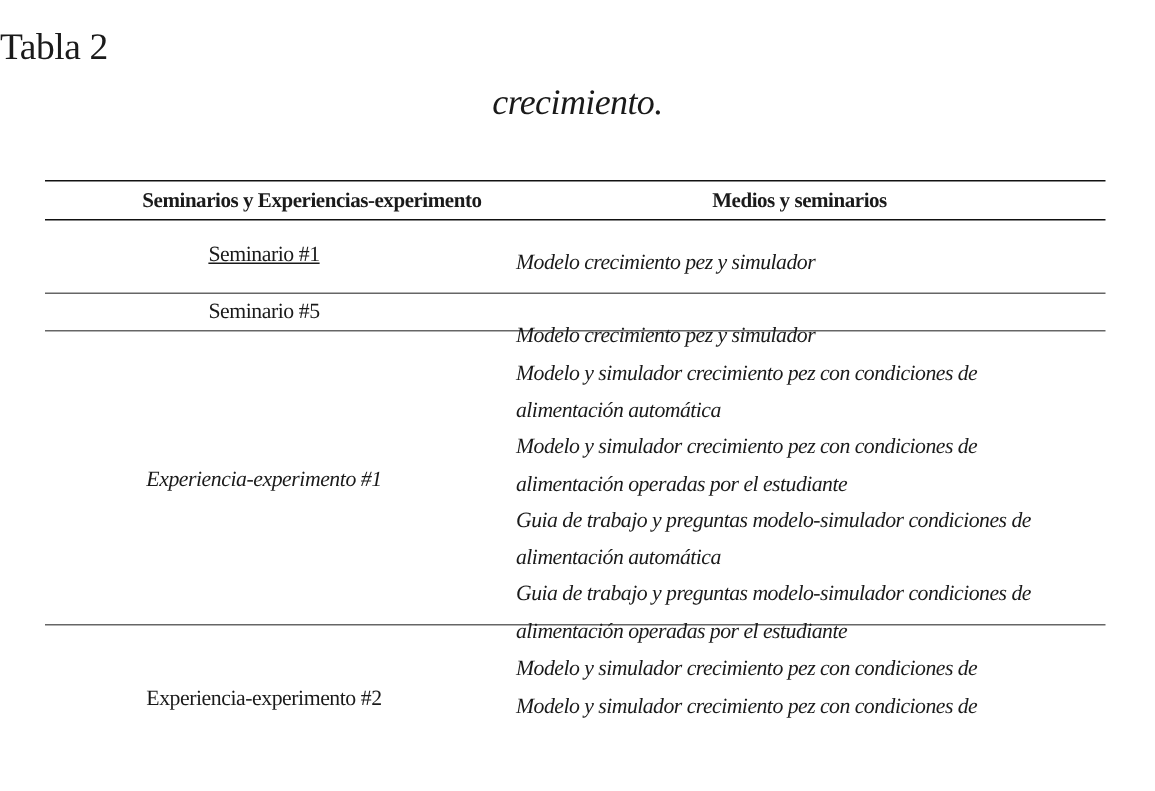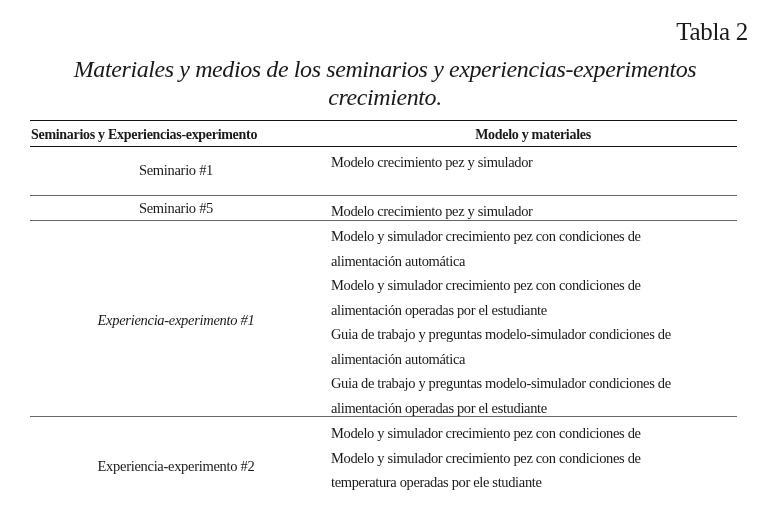--- a/index.html
+++ b/index.html
@@ -13,21 +13,21 @@
       position: relative;
       overflow: hidden;
       font-family: "Liberation Serif", "DejaVu Serif", serif;
       color: #1a1a1a;
     }
     .table-number {
       position: absolute;
       top: 17px;
       left: 0;
       width: 748px;
-      text-align: right;
+      text-align: left;
       font-size: 25px;
       line-height: 30px;
       letter-spacing: -0.3px;
     }
     .table-caption {
       position: absolute;
       top: 55px;
       left: 20px;
       width: 730px;
       text-align: center;
@@ -47,70 +47,70 @@
 
     .header-cell {
       position: absolute;
       top: 126px;
       font-weight: bold;
       font-size: 14px;
       line-height: 18px;
       letter-spacing: -0.3px;
       white-space: nowrap;
     }
-    .header-left { left: 31px; width: 290px; text-align: left; }
+    .header-left { left: 31px; width: 290px; text-align: right; }
     .header-right { left: 329px; width: 408px; text-align: center; }
 
     .row-label {
       position: absolute;
       left: 31px;
       width: 290px;
       text-align: center;
       font-size: 14.5px;
       line-height: 18px;
       letter-spacing: -0.3px;
       white-space: nowrap;
     }
     .row-items {
       position: absolute;
       left: 328px;
       width: 410px;
-      margin: 3px;
+      margin: 16px;
       padding: 0;
       list-style: none;
+      font-style: italic;
     }
     .row-items li {
       font-size: 14.5px;
       line-height: 24.5px;
       letter-spacing: -0.35px;
       white-space: nowrap;
     }
   </style>
 </head>
 <body>
 
 <div class="table-number">Tabla 2</div>
 <div class="table-caption">
-  <div>Materiales y medios de los seminarios y experiencias-experimentos</div>
   <div>crecimiento.</div>
 </div>
 
 <div class="rule thick" style="top:120px;"></div>
 <div class="rule thick" style="top:146px;"></div>
 <div class="rule thin" style="top:195px;"></div>
 <div class="rule thin" style="top:220px;"></div>
 <div class="rule thin" style="top:416px;"></div>
 
 <div>
   <div class="header-cell header-left">Seminarios y Experiencias-experimento</div>
-  <div class="header-cell header-right">Modelo y materiales</div>
+  <div class="header-cell header-right">Medios y seminarios</div>
 </div>
 
 <div>
-  <div class="row-label" style="top:161px;">Seminario #1</div>
+  <div class="row-label" style="top:161px;text-decoration:underline;">Seminario #1</div>
   <ul class="row-items" style="top:147px;">
     <li>Modelo crecimiento pez y simulador</li>
   </ul>
 </div>
 
 <div>
   <div class="row-label" style="top:199px;">Seminario #5</div>
   <ul class="row-items" style="top:196px;">
     <li>Modelo crecimiento pez y simulador</li>
   </ul>
@@ -128,15 +128,14 @@
     <li>Guia de trabajo y preguntas modelo-simulador condiciones de</li>
     <li>alimentación operadas por el estudiante</li>
   </ul>
 </div>
 
 <div>
   <div class="row-label" style="top:457px;text-align:center;">Experiencia-experimento #2</div>
   <ul class="row-items" style="top:418px;">
     <li>Modelo y simulador crecimiento pez con condiciones de</li>
     <li>Modelo y simulador crecimiento pez con condiciones de</li>
-    <li>temperatura operadas por ele studiante</li>
   </ul>
 </div>
 
 </body></html>

